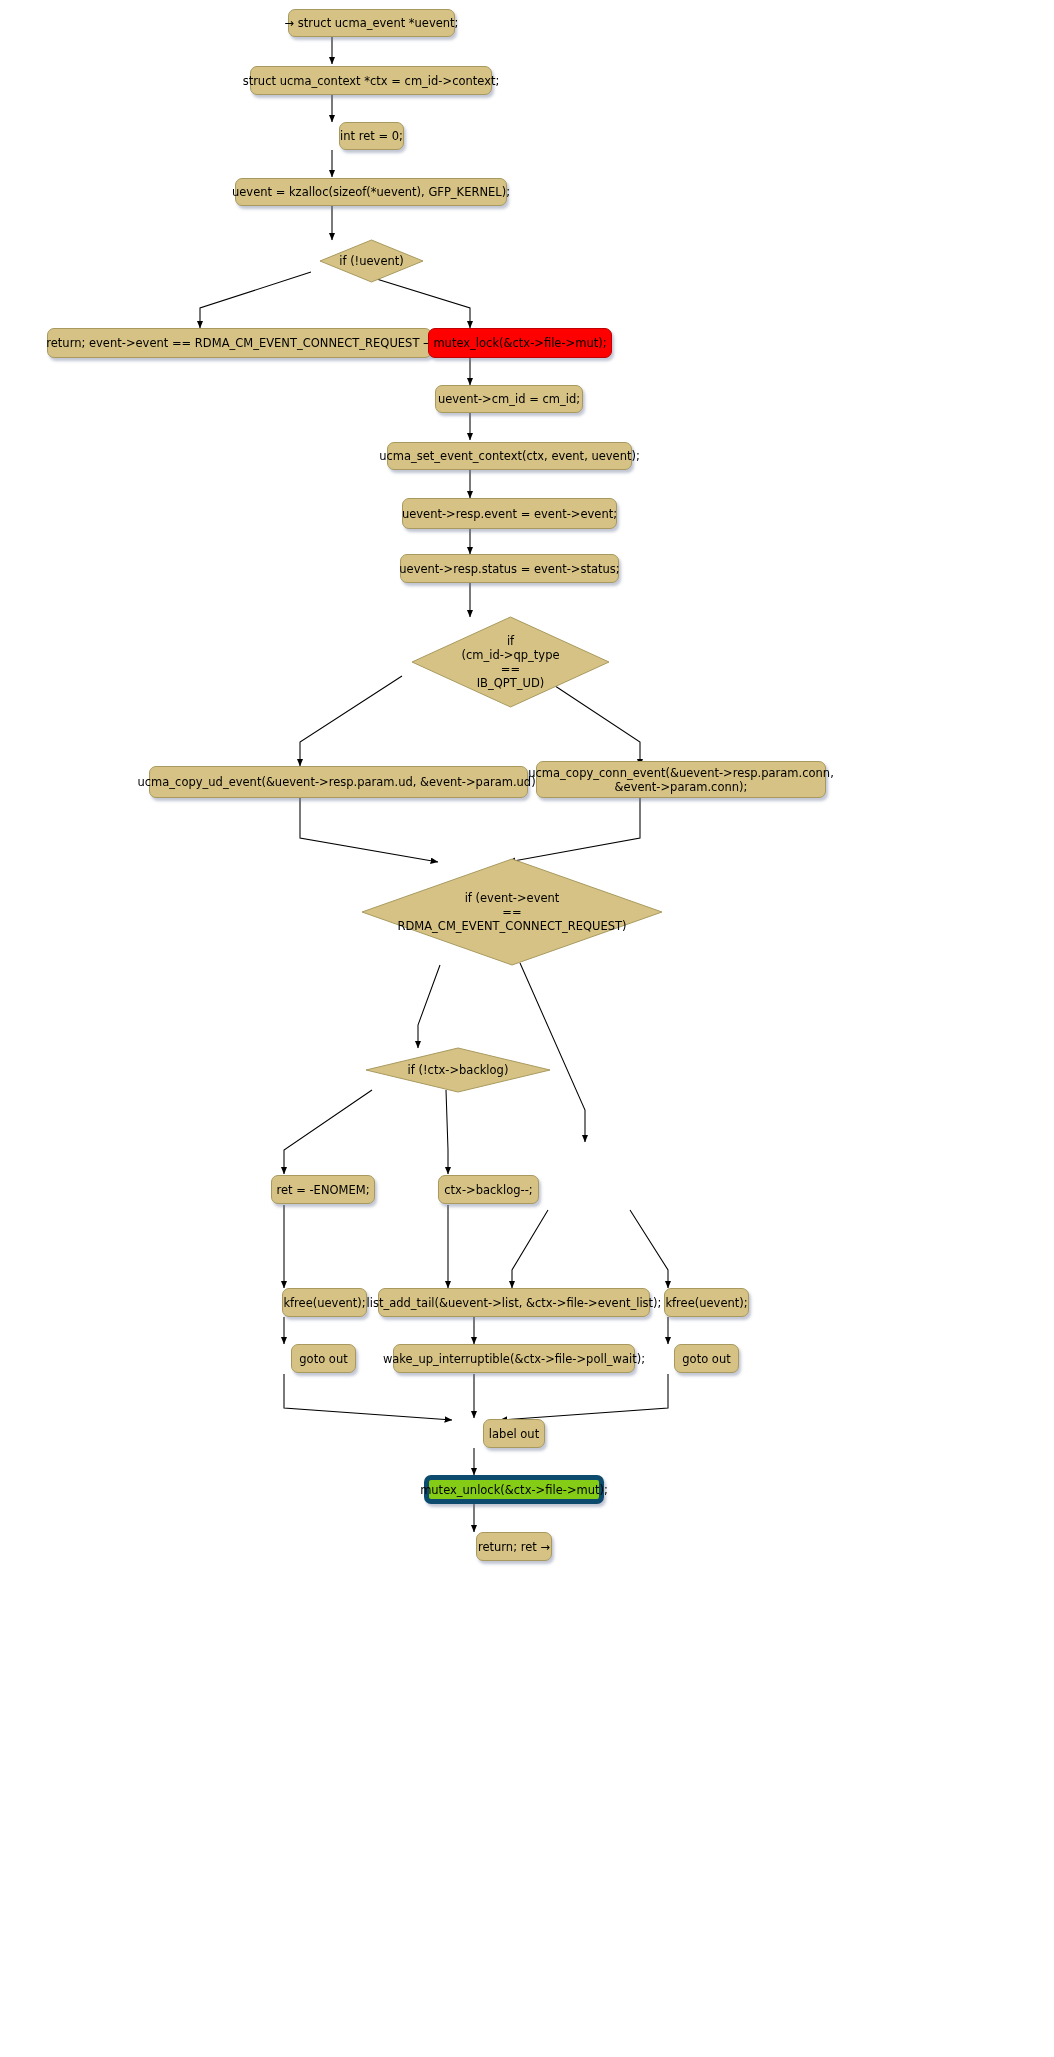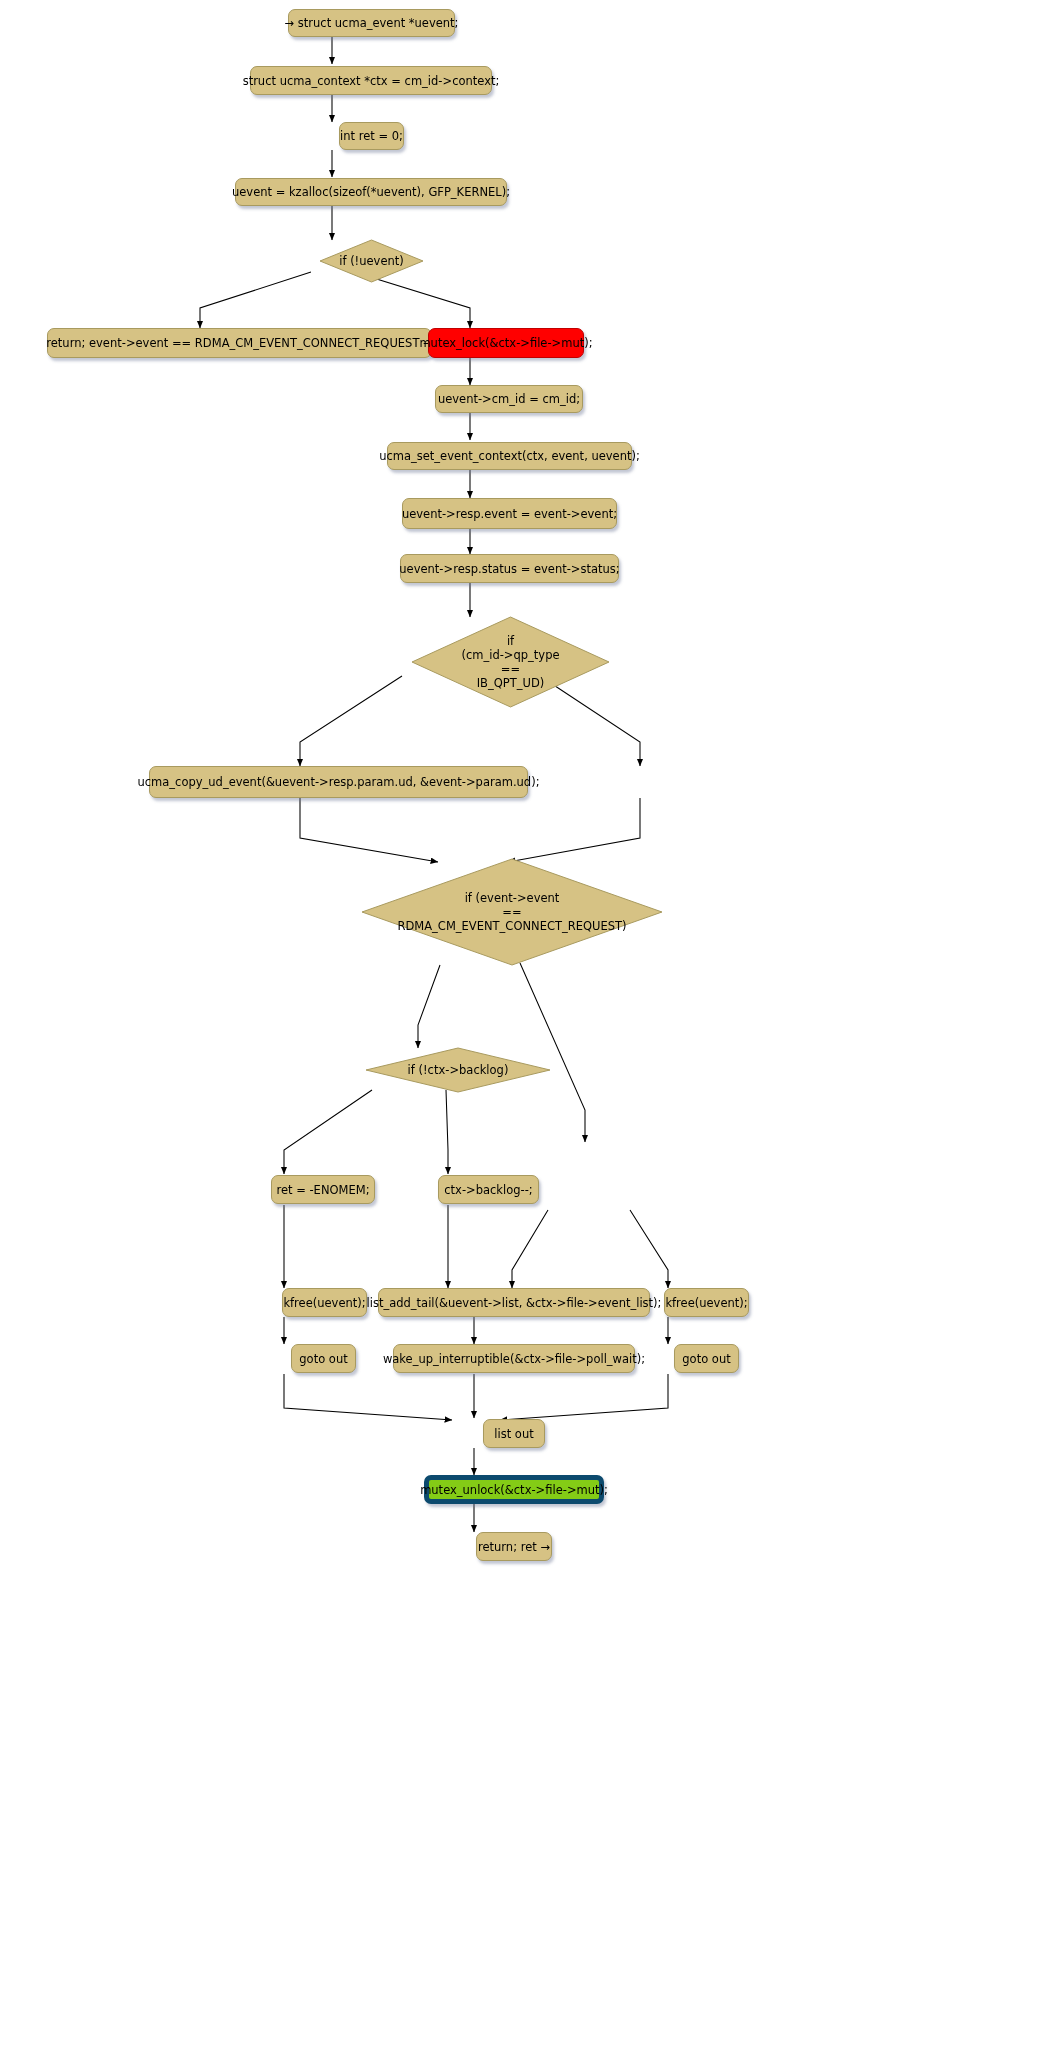--- a/index.html
+++ b/index.html
@@ -137,21 +137,21 @@
     <svg class="diamond-shape" viewBox="0 0 107 44" preserveAspectRatio="none">
       <polygon points="53.5,1 105,22 53.5,43 2,22" fill="#D6C284" stroke="#A89A5F" stroke-width="1"></polygon>
     </svg>
     <span class="diamond-label">if (!uevent)</span>
   </div>
 
   <div class="node activity" style="left:8px; top:328px; width:385px; height:30px;">
     <span class="lbl">return; event-&gt;event == RDMA_CM_EVENT_CONNECT_REQUEST →</span>
   </div>
 
-  <div class="node activity red" style="left:389px; top:328px; width:156px; height:30px;">
+  <div class="node activity red" style="left:389px; top:328px; width:184px; height:30px;">
     <span class="lbl">mutex_lock(&amp;ctx-&gt;file-&gt;mut);</span>
   </div>
 
   <div class="node activity" style="left:396px; top:385px; width:148px; height:28px;">
     <span class="lbl">uevent-&gt;cm_id = cm_id;</span>
   </div>
 
   <div class="node activity" style="left:348px; top:442px; width:245px; height:28px;">
     <span class="lbl">ucma_set_event_context(ctx, event, uevent);</span>
   </div>
@@ -171,20 +171,24 @@
     <span class="diamond-label">if
 (cm_id-&gt;qp_type
 ==
 IB_QPT_UD)</span>
   </div>
 
   <div class="node activity" style="left:110px; top:766px; width:379px; height:32px;">
     <span class="lbl">ucma_copy_ud_event(&amp;uevent-&gt;resp.param.ud, &amp;event-&gt;param.ud);</span>
   </div>
 
+  <div class="node activity" style="left:497px; top:761px; width:290px; height:37px;">
+    <span class="lbl">ucma_copy_conn_event(&amp;uevent-&gt;resp.param.conn,
+&amp;event-&gt;param.conn);</span>
+  </div>
 
   <div class="node diamond" style="left:321px; top:858px; width:304px; height:108px;">
     <svg class="diamond-shape" viewBox="0 0 304 108" preserveAspectRatio="none">
       <polygon points="152,1 302,54 152,107 2,54" fill="#D6C284" stroke="#A89A5F" stroke-width="1"></polygon>
     </svg>
     <span class="diamond-label">if (event-&gt;event
 ==
 RDMA_CM_EVENT_CONNECT_REQUEST)</span>
   </div>
 
@@ -222,21 +226,21 @@
 
   <div class="node activity" style="left:354px; top:1344px; width:242px; height:29px;">
     <span class="lbl">wake_up_interruptible(&amp;ctx-&gt;file-&gt;poll_wait);</span>
   </div>
 
   <div class="node activity" style="left:635px; top:1344px; width:65px; height:29px;">
     <span class="lbl">goto out</span>
   </div>
 
   <div class="node activity" style="left:444px; top:1419px; width:62px; height:29px;">
-    <span class="lbl">list out</span>
+    <span class="lbl">label out</span>
   </div>
 
   <div class="node activity green" style="left:385px; top:1475px; width:180px; height:29px;">
     <span class="lbl">mutex_unlock(&amp;ctx-&gt;file-&gt;mut);</span>
   </div>
 
   <div class="node activity" style="left:437px; top:1532px; width:76px; height:29px;">
     <span class="lbl">return; ret →</span>
   </div>
 

